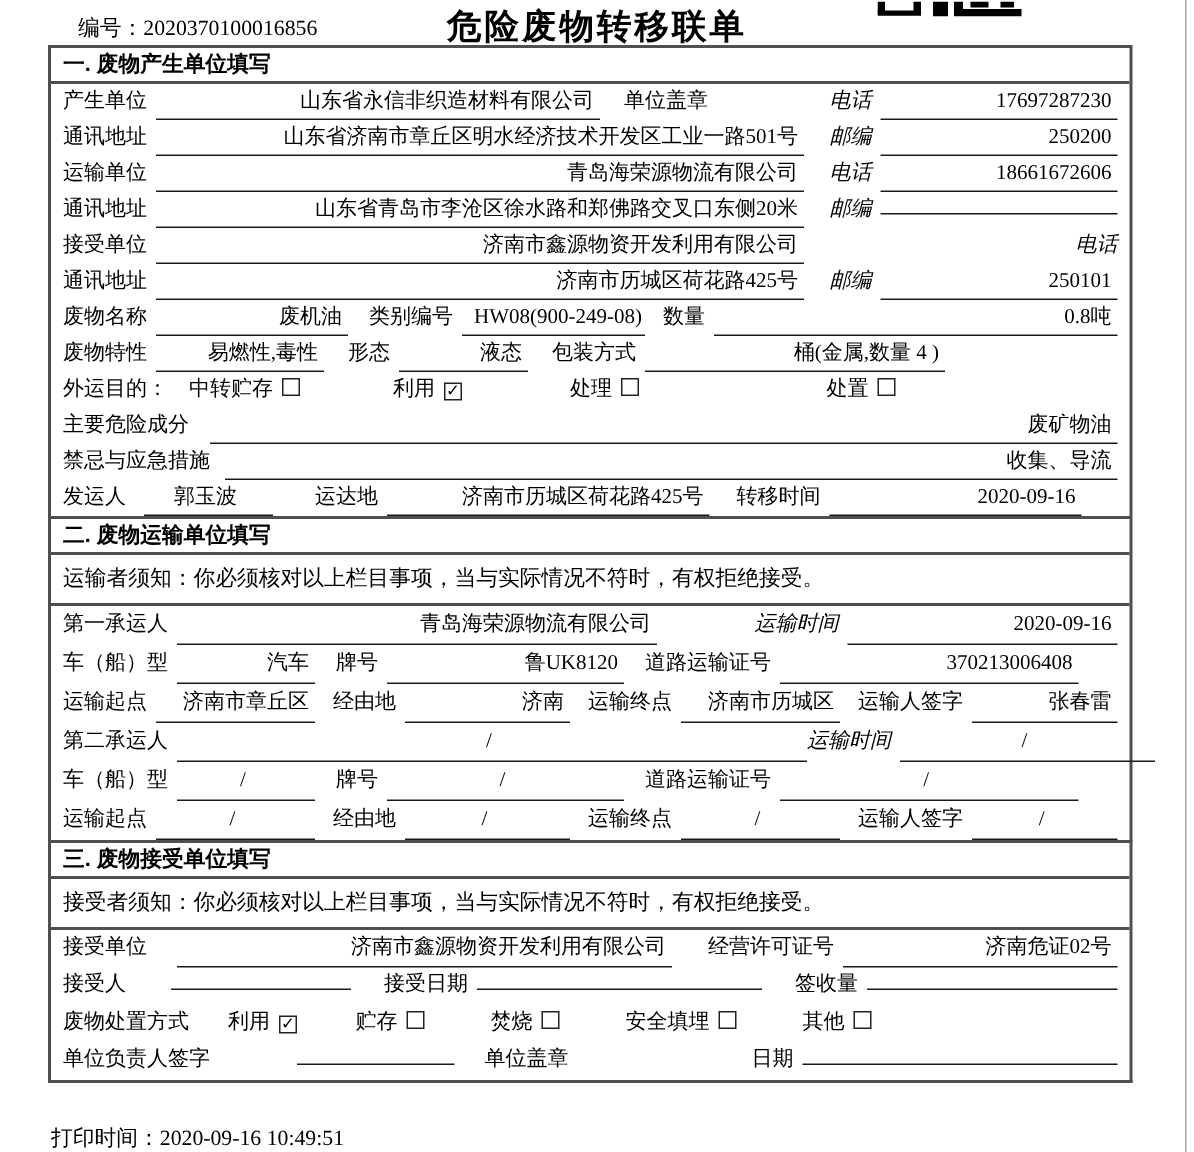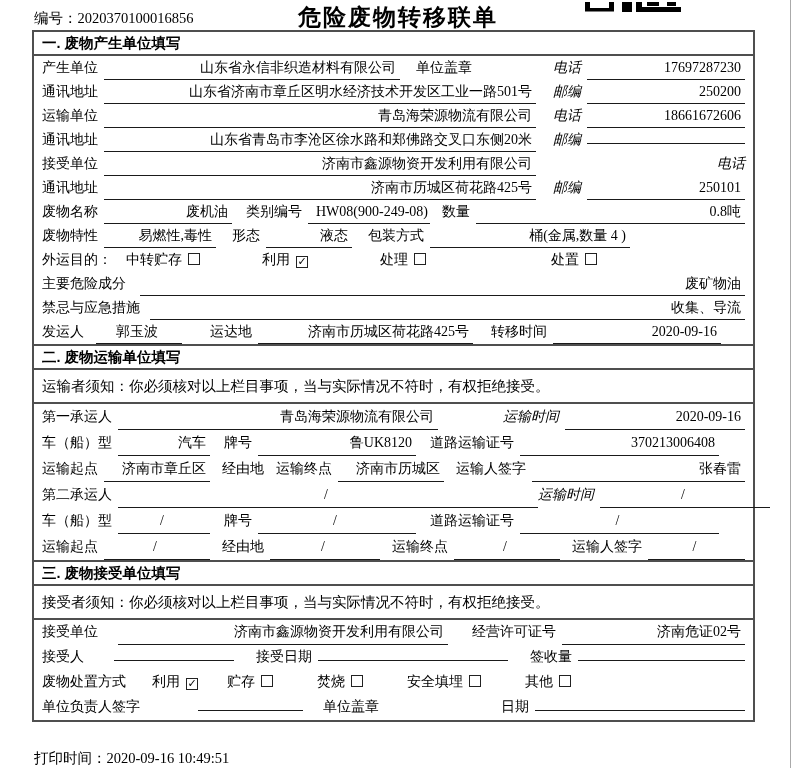--- a/index.html
+++ b/index.html
@@ -1,19 +1,19 @@
 <!DOCTYPE html>
 <html><head>
 <meta charset="utf-8">
 <style>
   html,body{margin:0;padding:0;background:#fff;}
   .page{position:relative;width:796px;height:768px;background:#ffffff;overflow:hidden;
         font-family:"Liberation Serif","DejaVu Serif",serif;color:#000;font-size:14px;}
   .edge-line{position:absolute;top:0;left:790px;width:1px;height:768px;background:#aaa;}
-  .doc-no{position:absolute;left:34px;top:9px;font-size:14.5px;white-space:nowrap;}
+  .doc-no{position:absolute;left:52px;top:9px;font-size:14.5px;white-space:nowrap;}
   .title{position:absolute;left:0;width:100%;top:2px;text-align:center;margin:0;
          font-family:"Liberation Sans","DejaVu Sans",sans-serif;
          font-size:23px;font-weight:bold;letter-spacing:2px;}
   .qr{position:absolute;left:585px;top:0;}
   .form{position:absolute;left:32px;top:30px;width:723px;}
   .sec{border:2px solid #4f4f4f;background:#fff;box-sizing:border-box;}
   .sec + .sec{border-top:none;}
   .sec-h{font-family:"Liberation Sans","DejaVu Sans",sans-serif;font-weight:bold;
          font-size:14.5px;padding:3px 8px 2px;border-bottom:2px solid #4f4f4f;height:17px;line-height:17px;}
   .notice{height:24px;line-height:24px;padding:4px 8px 4px;border-bottom:2px solid #4f4f4f;font-size:14.5px;}
@@ -168,20 +168,21 @@
         <span class="lbl" style="margin-left:14px">牌号</span>
         <span class="val" style="width:158px">鲁UK8120</span>
         <span class="lbl" style="margin-left:14px">道路运输证号</span>
         <span class="val grow" style="margin-right:26px">370213006408</span>
       </div>
 
       <div class="row">
         <span class="lbl">运输起点</span>
         <span class="val" style="width:106px">济南市章丘区</span>
         <span class="lbl" style="margin-left:12px">经由地</span>
+        <span class="val" style="width:110px">济南</span>
         <span class="lbl" style="margin-left:12px">运输终点</span>
         <span class="val" style="width:106px">济南市历城区</span>
         <span class="lbl" style="margin-left:12px">运输人签字</span>
         <span class="val grow">张春雷</span>
       </div>
 
       <div class="row">
         <span class="lbl">第二承运人</span>
         <span class="val ctr" style="width:420px">/</span>
         <span class="lbl ml-auto">运输时间</span>
@@ -225,21 +226,21 @@
         <span class="val" style="width:120px;margin-left:30px"></span>
         <span class="lbl" style="margin-left:22px">接受日期</span>
         <span class="val" style="width:190px"></span>
         <span class="lbl" style="margin-left:22px">签收量</span>
         <span class="val grow"></span>
       </div>
 
       <div class="row">
         <span class="lbl">废物处置方式</span>
         <span class="opt" style="margin-left:26px"><span>利用</span><span class="cb">✓</span></span>
-        <span class="opt" style="margin-left:29px"><span>贮存</span><span class="cb"></span></span>
+        <span class="opt" style="margin-left:39px"><span>贮存</span><span class="cb"></span></span>
         <span class="opt" style="margin-left:44px"><span>焚烧</span><span class="cb"></span></span>
         <span class="opt" style="margin-left:44px"><span>安全填埋</span><span class="cb"></span></span>
         <span class="opt" style="margin-left:44px"><span>其他</span><span class="cb"></span></span>
       </div>
 
       <div class="row">
         <span class="lbl">单位负责人签字</span>
         <span class="val" style="width:105px;margin-left:58px"></span>
         <span class="lbl" style="margin-left:20px">单位盖章</span>
         <span class="lbl" style="margin-left:122px">日期</span>

